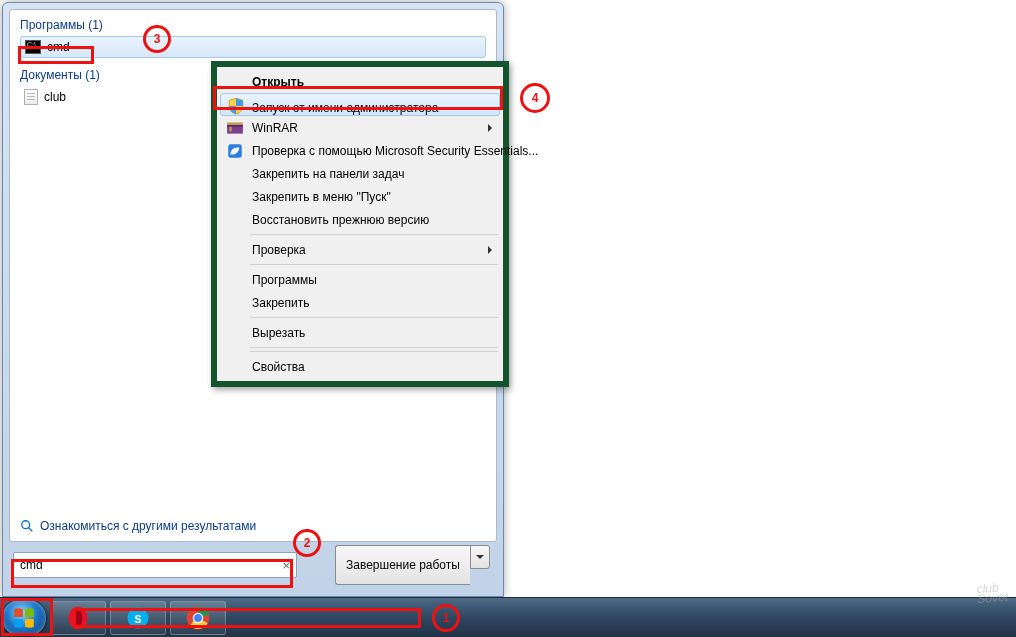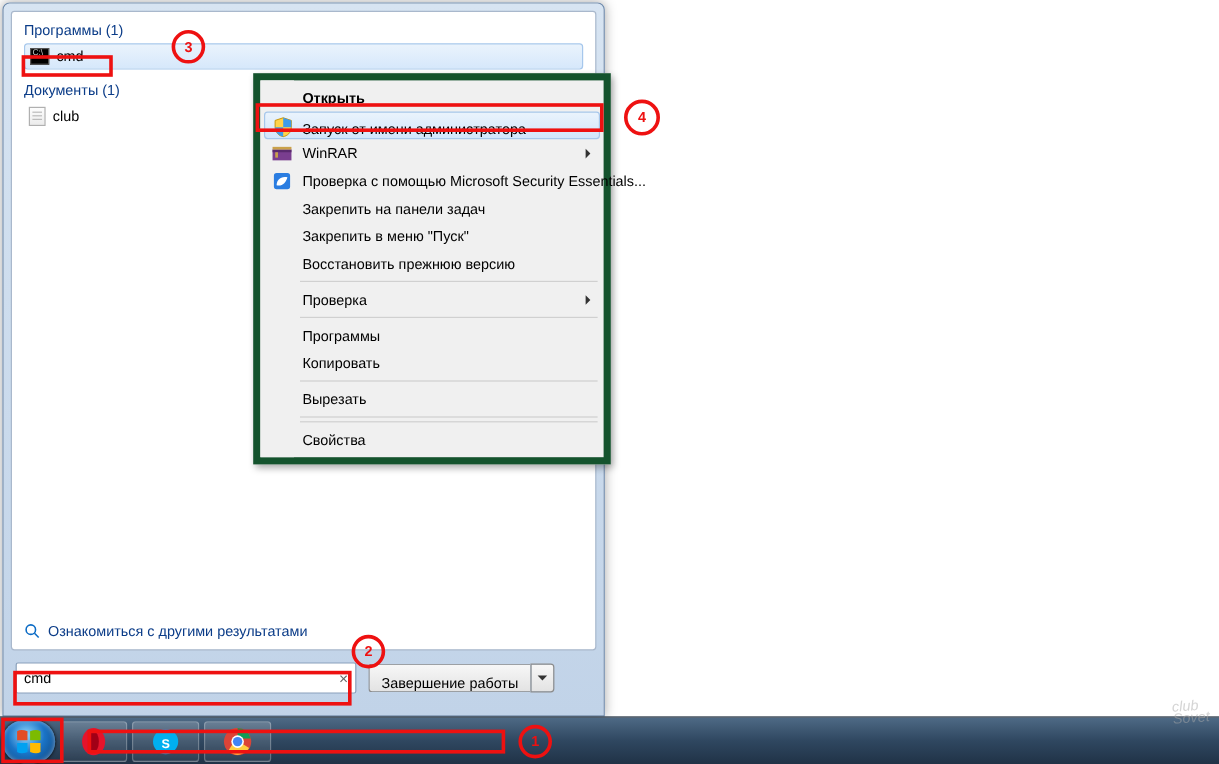--- a/index.html
+++ b/index.html
@@ -28,22 +28,22 @@
   .doc-icon { width:14px; height:16px; background:linear-gradient(#fdfdfd,#ececec); border:1px solid #b0b0b0; position:relative;}
   .doc-icon::before{content:"";position:absolute;top:3px;left:2px;right:2px;height:1px;background:#bbb;box-shadow:0 3px #bbb,0 6px #bbb;}
   .more-results { position:absolute; left:10px; bottom:8px; display:flex; align-items:center; gap:6px; color:#0b3c88;text-align:right; }
   .more-results svg{width:14px;height:14px;}
   .sm-bottom { height:46px; display:flex; align-items:center; gap:10px; padding:0 4px; }
   .search-box { flex:0 0 284px; height:26px; background:#fff; border:1px solid #8aa0bb; border-radius:2px;
     display:flex; align-items:center; padding:0 6px; justify-content:space-between; }
   .search-box input { border:none; outline:none; width:240px; font-size:12px; }
   .clear-x { color:#666; font-size:13px; cursor:pointer; }
   .shutdown { display:flex; }
-  .shutdown .main { height:24px; padding:0 10px; background:linear-gradient(#f7f7f7,#e3e3e3);
-    border:1px solid #8c8c8c; border-right:none; border-radius:3px 0 0 3px; display:flex; align-items:flex-end; }
+  .shutdown .main { height:40px; padding:0 10px; background:linear-gradient(#f7f7f7,#e3e3e3);
+    border:1px solid #8c8c8c; border-right:none; border-radius:3px 0 0 3px; display:flex; align-items:center;margin-left:28px; }
   .shutdown .arrow { width:20px; height:24px; background:linear-gradient(#f7f7f7,#e3e3e3);
     border:1px solid #8c8c8c; border-radius:0 3px 3px 0; display:flex; align-items:center; justify-content:center; }
   .shutdown .arrow::after{content:"";width:0;height:0;border-left:4px solid transparent;border-right:4px solid transparent;border-top:4px solid #333;}
   .ctx { position:absolute; left:211px; top:61px; width:298px; background:#f0f0f0;
     border:6px solid #14532d; box-shadow:2px 3px 6px rgba(0,0,0,.35); padding:3px; }
   .ctx-row { height:23px; display:flex; align-items:center; position:relative; padding-left:32px; }
   .ctx-row .lbl { white-space:nowrap; }
   .ctx-row.bold .lbl { font-weight:600; }
   .ctx-row.hov { background:linear-gradient(to bottom,#eaf3fc,#d2e6fb); border:1px solid #a6c7ec; border-radius:3px; padding-left:31px;align-items:flex-end; }
   .ctx-row .ico { position:absolute; left:6px; width:18px; height:18px; display:flex; align-items:center; justify-content:center; }
@@ -142,21 +142,21 @@
   <div class="ctx-sep"></div>
   <div class="ctx-row">
       <span class="lbl">Проверка</span>
       <span class="sub"></span>
     </div>
   <div class="ctx-sep"></div>
   <div class="ctx-row">
       <span class="lbl">Программы</span>
     </div>
   <div class="ctx-row">
-      <span class="lbl">Копировать</span>
+      <span class="lbl">Закрепить</span>
     </div>
   <div class="ctx-sep"></div>
   <div class="ctx-row">
       <span class="lbl">Вырезать</span>
     </div>
   <div class="ctx-sep"></div>
   <div class="ctx-sep"></div>
   <div class="ctx-row">
       <span class="lbl">Свойства</span>
     </div>

